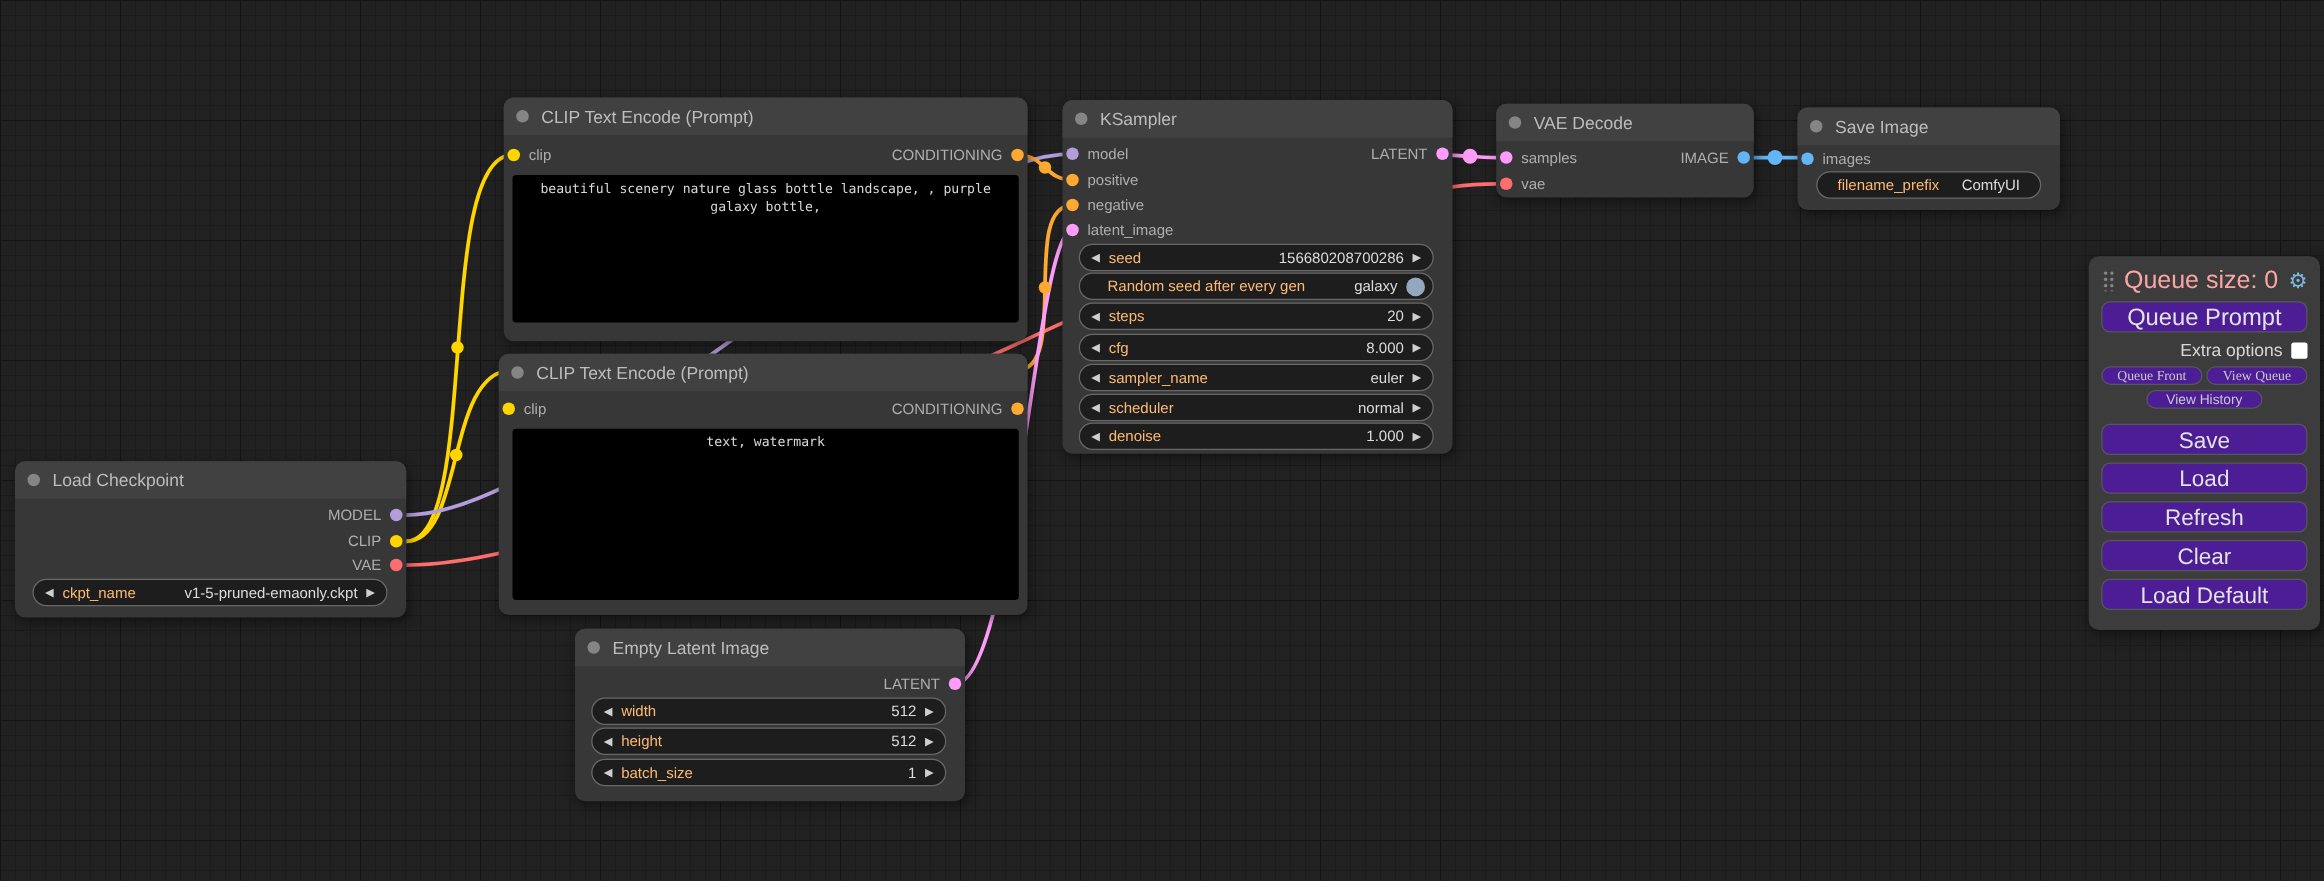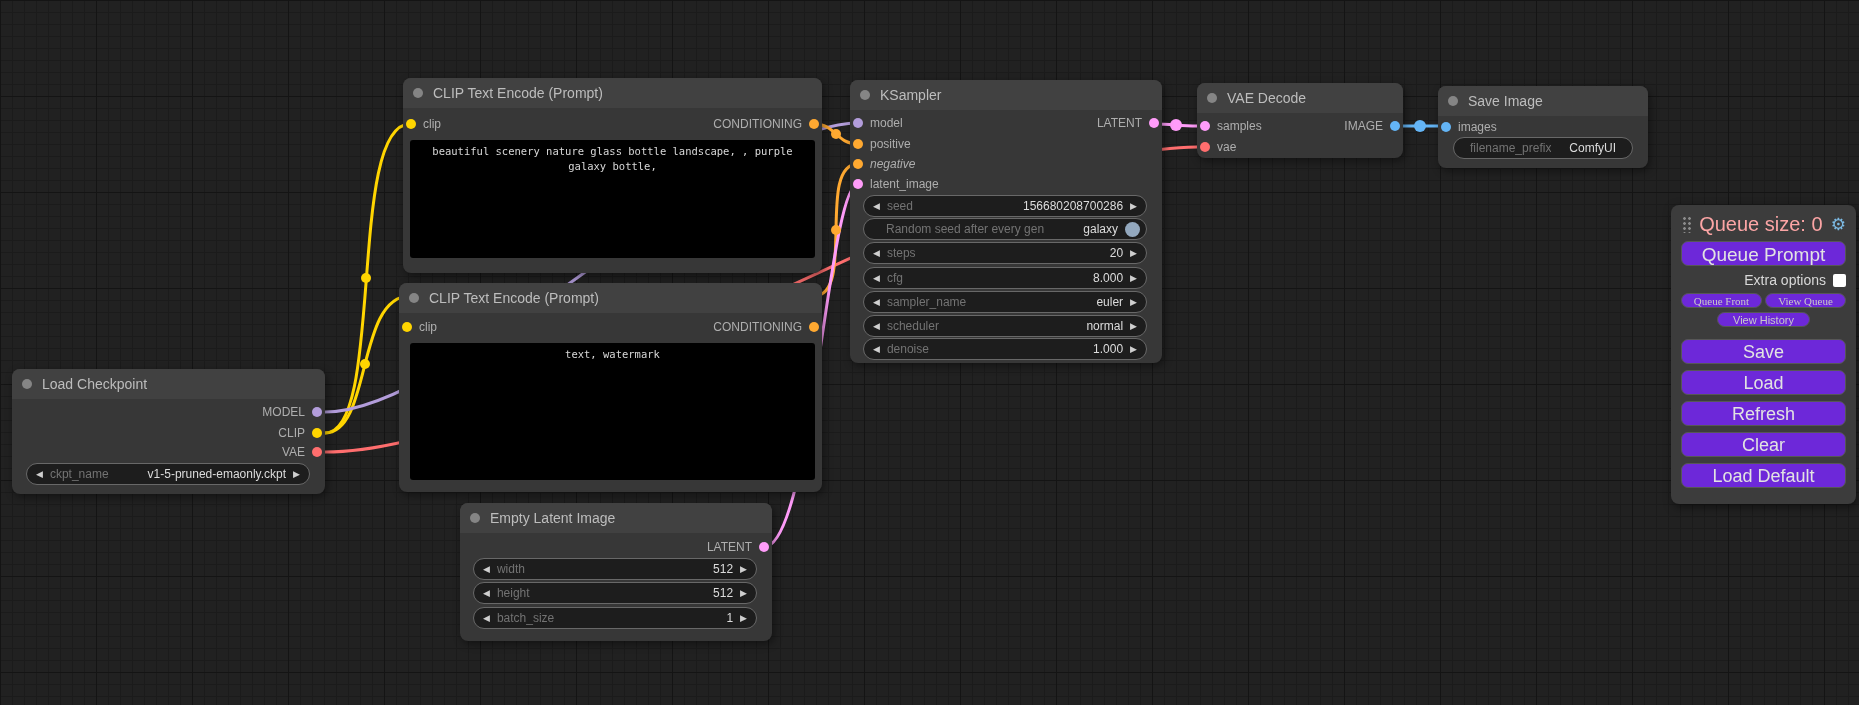--- a/index.html
+++ b/index.html
@@ -40,21 +40,21 @@
   .slot.in{left:3px;}
   .slot.out{right:3px;flex-direction:row-reverse;}
   .slot .dot{width:10px;height:10px;border-radius:50%;flex:0 0 auto;}
   .widget{
     position:absolute;height:22px;box-sizing:border-box;
     background:#1d1d1d;border:1px solid #686868;border-radius:11px;
     display:flex;align-items:center;font-size:12px;
     padding:0 9px;gap:7px;color:#9d9d9d;
   }
   .widget .arr{font-size:9px;color:#cfcfcf;flex:0 0 auto;line-height:1;}
-  .widget .wlabel{color:#737373;overflow:hidden;white-space:nowrap;}
+  .widget .wlabel{color:#fdba74;overflow:hidden;white-space:nowrap;}
   .widget .wvalue{margin-left:auto;color:#dcdcdc;white-space:nowrap;}
   .widget .toggle-circle{
     width:15px;height:15px;border-radius:50%;flex:0 0 auto;margin-right:-3px;
   }
   .textarea{
     position:absolute;box-sizing:border-box;
     background:#000000;border-radius:3px;
     font-family:"DejaVu Sans Mono", monospace;
     font-size:10.5px;line-height:1.45;color:#d8d8d8;
     padding:4px 6px;white-space:pre-wrap;word-break:break-word;overflow:hidden;
@@ -69,21 +69,21 @@
   .qheader{display:flex;align-items:center;justify-content:space-between;height:22px;margin-bottom:6px;}
   .drag-dots{
     width:10px;height:18px;
     background-image:radial-gradient(#8a8a8a 1.1px, transparent 1.6px);
     background-size:5px 5px;background-position:1px 1px;
   }
   .qsize{font-size:20px;color:#fca5a5;}
   .gear{font-size:17px;color:#7cb9e2;line-height:1;cursor:pointer;}
   .qbtn{
     display:block;width:100%;box-sizing:border-box;
-    background:#6d28d9;border:1px solid #575757;border-radius:7px;
+    background:#4c1d95;border:1px solid #575757;border-radius:7px;
     color:#e2e2e2;text-align:center;cursor:pointer;
     font-family:"Liberation Sans", sans-serif;
   }
   .qbtn.big{height:25px;font-size:18px;line-height:23px;margin-bottom:6px;}
   .extra-row{
     display:flex;align-items:center;justify-content:flex-end;gap:7px;
     font-size:14px;color:#d8d8d8;margin:4px 0 5px;
   }
   .checkbox{width:13px;height:13px;background:#ffffff;border-radius:2px;cursor:pointer;}
   .small-row{display:flex;gap:3px;justify-content:space-between;margin-bottom:4px;}
@@ -177,21 +177,21 @@
       <span>KSampler</span>
     </div>
     <div class="slot in" style="top:33px;">
       <span class="dot" style="background: rgb(179, 157, 219);"></span>
       <span>model</span>
     </div>
     <div class="slot in" style="top:54px;">
       <span class="dot" style="background: rgb(255, 169, 49);"></span>
       <span>positive</span>
     </div>
-    <div class="slot in" style="top:74px;font-style:italic;">
+    <div class="slot in" style="top:74px;">
       <span class="dot" style="background: rgb(255, 169, 49);"></span>
       <span>negative</span>
     </div>
     <div class="slot in" style="top:94px;">
       <span class="dot" style="background: rgb(255, 156, 249);"></span>
       <span>latent_image</span>
     </div>
     <div class="slot out" style="top:33px;">
       <span class="dot" style="background: rgb(255, 156, 249);"></span>
       <span>LATENT</span>

